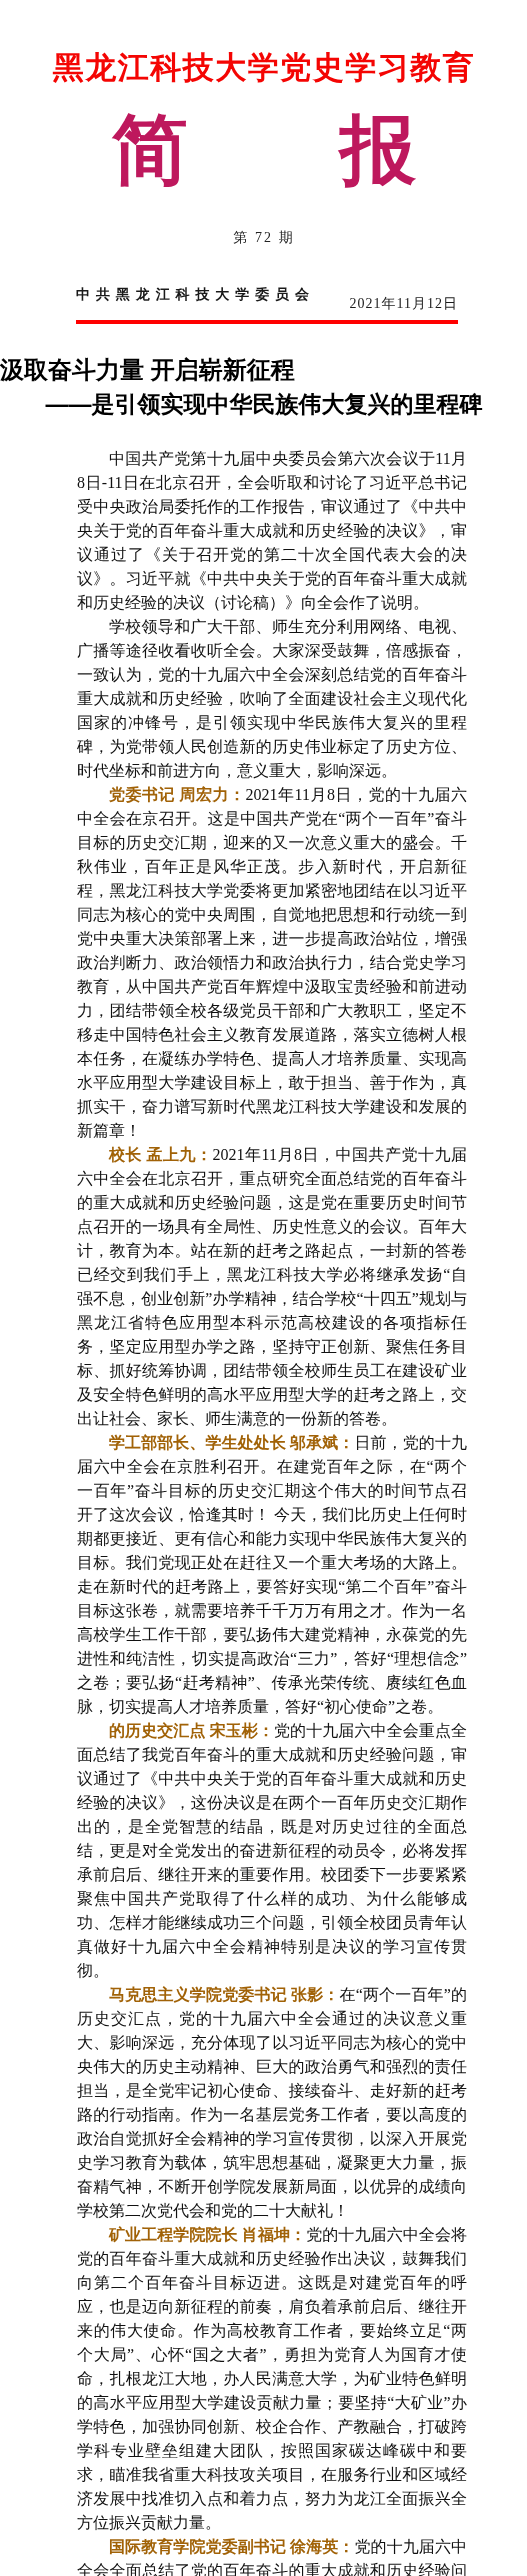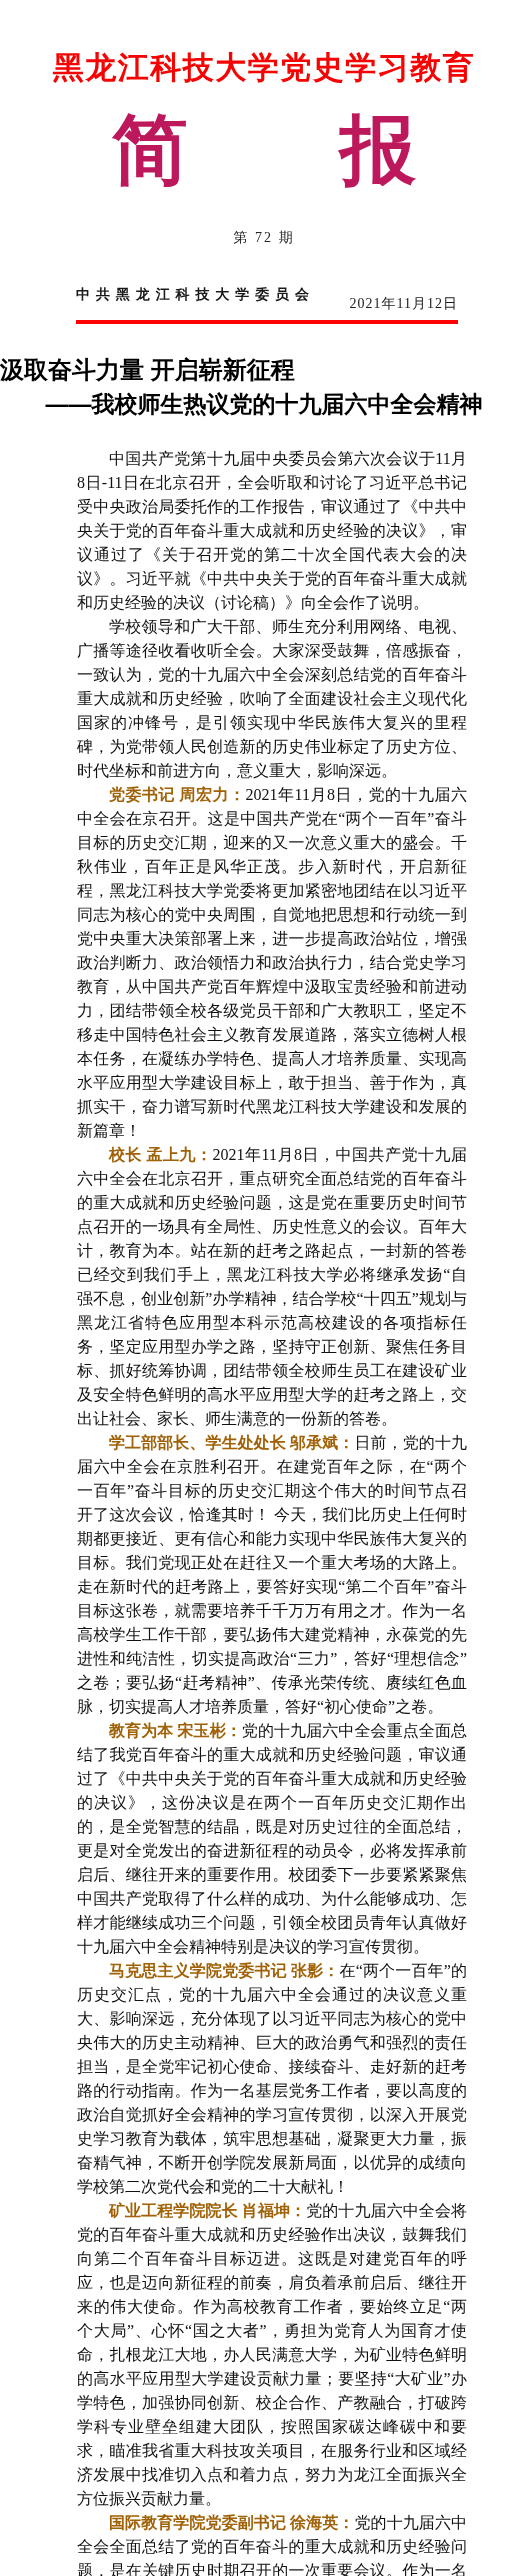--- a/index.html
+++ b/index.html
@@ -133,34 +133,34 @@
   <div class="issuer-block">
     <div class="issuer-lines">
       <div class="issuer-line">中共黑龙江科技大学委员会</div>
     </div>
     <div class="issue-date">2021年11月12日</div>
   </div>
 
   <div class="red-rule"></div>
 
   <div class="article-title">汲取奋斗力量 开启崭新征程</div>
-  <div class="article-subtitle">——我校师生热议党的十九届六中全会精神</div>
+  <div class="article-subtitle">——是引领实现中华民族伟大复兴的里程碑</div>
 
   <div class="article-body">
     <p class="para"><span>中国共产党第十九届中央委员会第六次会议于11月8日-11日在北京召开，全会听取和讨论了习近平总书记受中央政治局委托作的工作报告，审议通过了《中共中央关于党的百年奋斗重大成就和历史经验的决议》，审议通过了《关于召开党的第二十次全国代表大会的决议》。习近平就《中共中央关于党的百年奋斗重大成就和历史经验的决议（讨论稿）》向全会作了说明。</span></p>
 
     <p class="para"><span>学校领导和广大干部、师生充分利用网络、电视、广播等途径收看收听全会。大家深受鼓舞，倍感振奋，一致认为，党的十九届六中全会深刻总结党的百年奋斗重大成就和历史经验，吹响了全面建设社会主义现代化国家的冲锋号，是引领实现中华民族伟大复兴的里程碑，为党带领人民创造新的历史伟业标定了历史方位、时代坐标和前进方向，意义重大，影响深远。</span></p>
 
     <p class="para"><b class="speaker-lead">党委书记 周宏力：</b><span>2021年11月8日，党的十九届六中全会在京召开。这是中国共产党在“两个一百年”奋斗目标的历史交汇期，迎来的又一次意义重大的盛会。千秋伟业，百年正是风华正茂。步入新时代，开启新征程，黑龙江科技大学党委将更加紧密地团结在以习近平同志为核心的党中央周围，自觉地把思想和行动统一到党中央重大决策部署上来，进一步提高政治站位，增强政治判断力、政治领悟力和政治执行力，结合党史学习教育，从中国共产党百年辉煌中汲取宝贵经验和前进动力，团结带领全校各级党员干部和广大教职工，坚定不移走中国特色社会主义教育发展道路，落实立德树人根本任务，在凝练办学特色、提高人才培养质量、实现高水平应用型大学建设目标上，敢于担当、善于作为，真抓实干，奋力谱写新时代黑龙江科技大学建设和发展的新篇章！</span></p>
 
     <p class="para"><b class="speaker-lead">校长 孟上九：</b><span>2021年11月8日，中国共产党十九届六中全会在北京召开，重点研究全面总结党的百年奋斗的重大成就和历史经验问题，这是党在重要历史时间节点召开的一场具有全局性、历史性意义的会议。百年大计，教育为本。站在新的赶考之路起点，一封新的答卷已经交到我们手上，黑龙江科技大学必将继承发扬“自强不息，创业创新”办学精神，结合学校“十四五”规划与黑龙江省特色应用型本科示范高校建设的各项指标任务，坚定应用型办学之路，坚持守正创新、聚焦任务目标、抓好统筹协调，团结带领全校师生员工在建设矿业及安全特色鲜明的高水平应用型大学的赶考之路上，交出让社会、家长、师生满意的一份新的答卷。</span></p>
 
     <p class="para"><b class="speaker-lead">学工部部长、学生处处长 邬承斌：</b><span>日前，党的十九届六中全会在京胜利召开。在建党百年之际，在“两个一百年”奋斗目标的历史交汇期这个伟大的时间节点召开了这次会议，恰逢其时！ 今天，我们比历史上任何时期都更接近、更有信心和能力实现中华民族伟大复兴的目标。我们党现正处在赶往又一个重大考场的大路上。走在新时代的赶考路上，要答好实现“第二个百年”奋斗目标这张卷，就需要培养千千万万有用之才。作为一名高校学生工作干部，要弘扬伟大建党精神，永葆党的先进性和纯洁性，切实提高政治“三力”，答好“理想信念”之卷；要弘扬“赶考精神”、传承光荣传统、赓续红色血脉，切实提高人才培养质量，答好“初心使命”之卷。</span></p>
 
-    <p class="para"><b class="speaker-lead">教育为本 宋玉彬：</b><span>党的十九届六中全会重点全面总结了我党百年奋斗的重大成就和历史经验问题，审议通过了《中共中央关于党的百年奋斗重大成就和历史经验的决议》，这份决议是在两个一百年历史交汇期作出的，是全党智慧的结晶，既是对历史过往的全面总结，更是对全党发出的奋进新征程的动员令，必将发挥承前启后、继往开来的重要作用。校团委下一步要紧紧聚焦中国共产党取得了什么样的成功、为什么能够成功、怎样才能继续成功三个问题，引领全校团员青年认真做好十九届六中全会精神特别是决议的学习宣传贯彻。</span></p>
+    <p class="para"><b class="speaker-lead">的历史交汇点 宋玉彬：</b><span>党的十九届六中全会重点全面总结了我党百年奋斗的重大成就和历史经验问题，审议通过了《中共中央关于党的百年奋斗重大成就和历史经验的决议》，这份决议是在两个一百年历史交汇期作出的，是全党智慧的结晶，既是对历史过往的全面总结，更是对全党发出的奋进新征程的动员令，必将发挥承前启后、继往开来的重要作用。校团委下一步要紧紧聚焦中国共产党取得了什么样的成功、为什么能够成功、怎样才能继续成功三个问题，引领全校团员青年认真做好十九届六中全会精神特别是决议的学习宣传贯彻。</span></p>
 
     <p class="para"><b class="speaker-lead">马克思主义学院党委书记 张影：</b><span>在“两个一百年”的历史交汇点，党的十九届六中全会通过的决议意义重大、影响深远，充分体现了以习近平同志为核心的党中央伟大的历史主动精神、巨大的政治勇气和强烈的责任担当，是全党牢记初心使命、接续奋斗、走好新的赶考路的行动指南。作为一名基层党务工作者，要以高度的政治自觉抓好全会精神的学习宣传贯彻，以深入开展党史学习教育为载体，筑牢思想基础，凝聚更大力量，振奋精气神，不断开创学院发展新局面，以优异的成绩向学校第二次党代会和党的二十大献礼！</span></p>
 
     <p class="para"><b class="speaker-lead">矿业工程学院院长 肖福坤：</b><span>党的十九届六中全会将党的百年奋斗重大成就和历史经验作出决议，鼓舞我们向第二个百年奋斗目标迈进。这既是对建党百年的呼应，也是迈向新征程的前奏，肩负着承前启后、继往开来的伟大使命。作为高校教育工作者，要始终立足“两个大局”、心怀“国之大者”，勇担为党育人为国育才使命，扎根龙江大地，办人民满意大学，为矿业特色鲜明的高水平应用型大学建设贡献力量；要坚持“大矿业”办学特色，加强协同创新、校企合作、产教融合，打破跨学科专业壁垒组建大团队，按照国家碳达峰碳中和要求，瞄准我省重大科技攻关项目，在服务行业和区域经济发展中找准切入点和着力点，努力为龙江全面振兴全方位振兴贡献力量。</span></p>
 
     <p class="para"><b class="speaker-lead">国际教育学院党委副书记 徐海英：</b><span>党的十九届六中全会全面总结了党的百年奋斗的重大成就和历史经验问题，是在关键历史时期召开的一次重要会议。作为一名学生思想政治教育工作者，是离学生最近的人，工作中我将把十九届六中全会精神学习好、宣传好，将会议精神落实到立德树人的教育实践中，牢记为党育人、为国育才的初心使命，坚持不懈做好大学生的思想政治引领，引导广大学生铭记百年历程、坚定理想信念、练就过硬本领，增强勇担民族复兴重任的责任感和使命感，为奋力夺取全面建设社会主义现代化国家凝聚青春力量、展现青春担当。</span></p>
 
   </div>
 
 </div>

